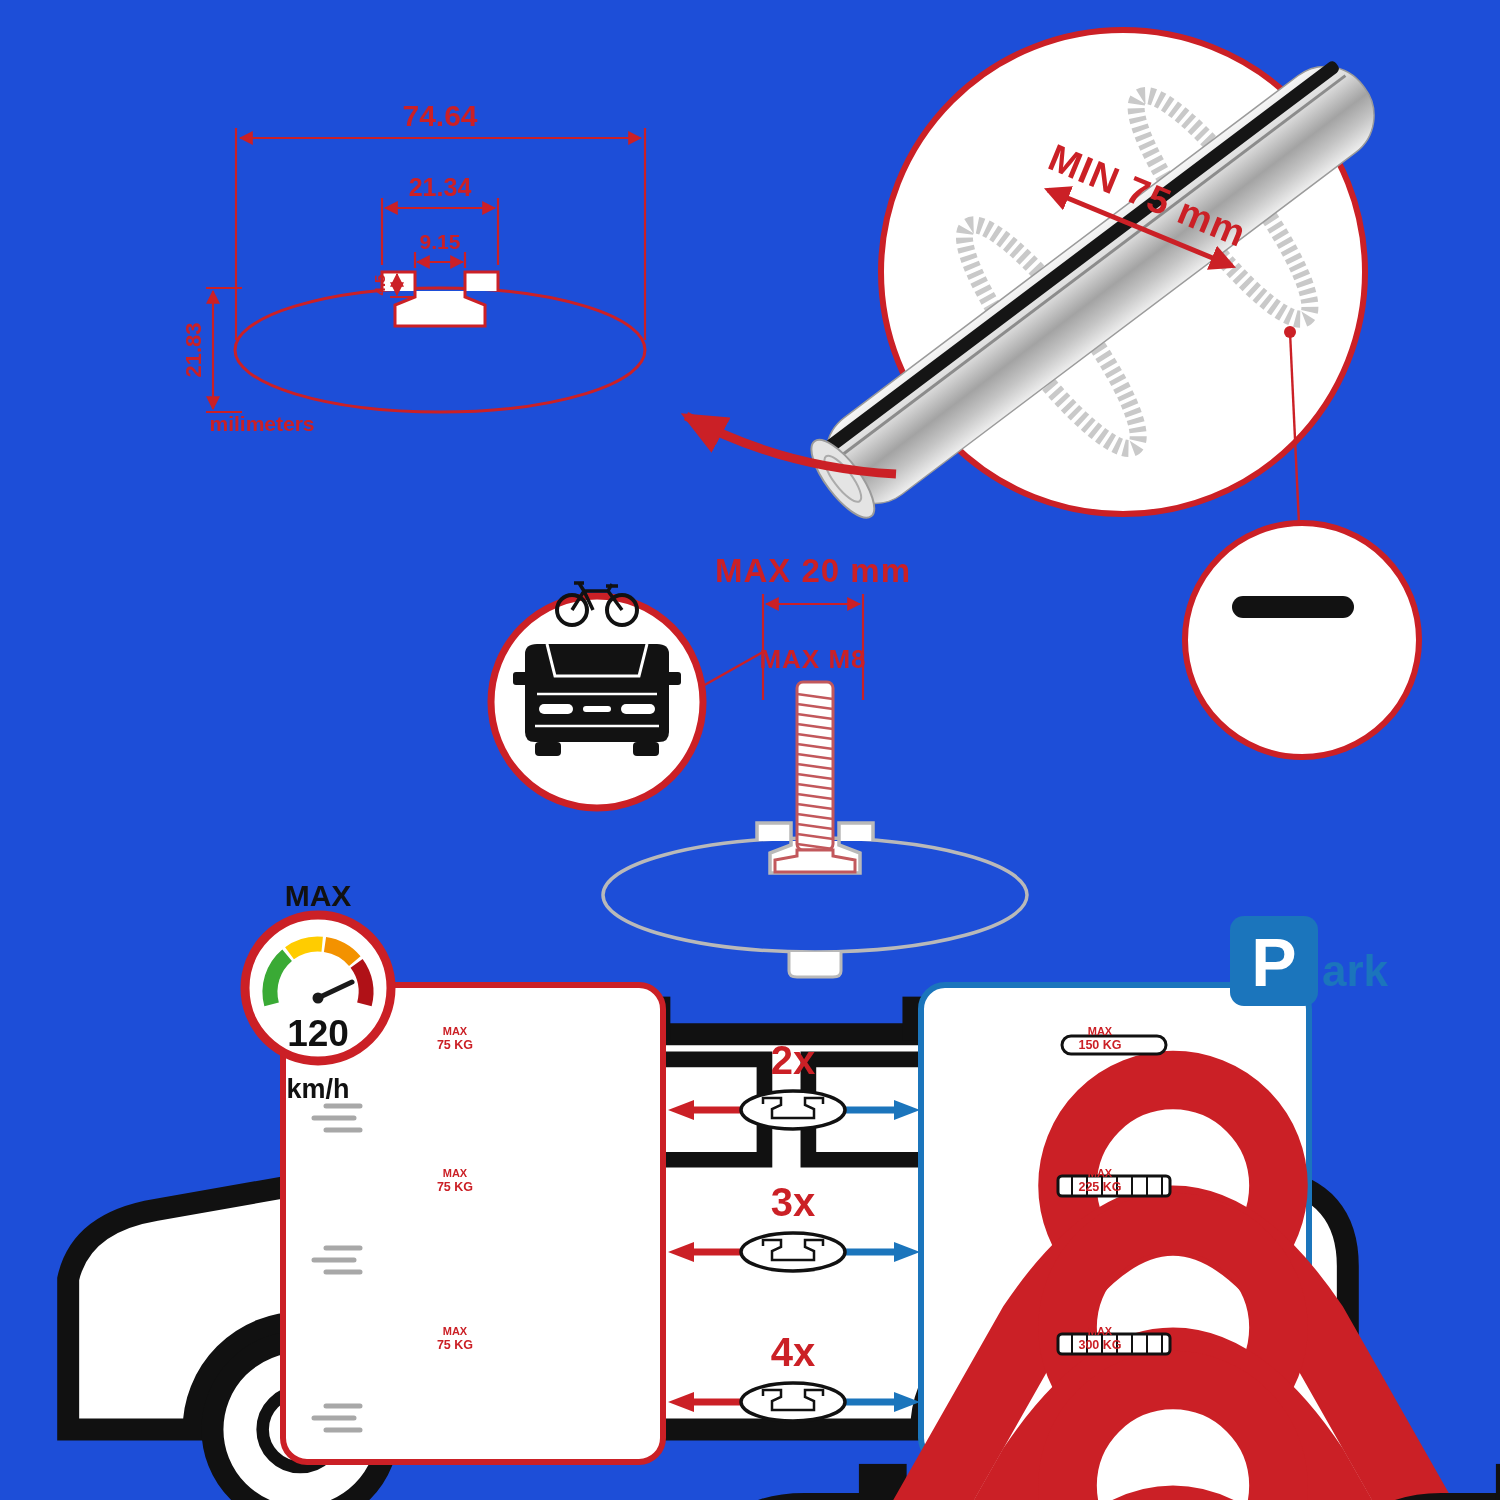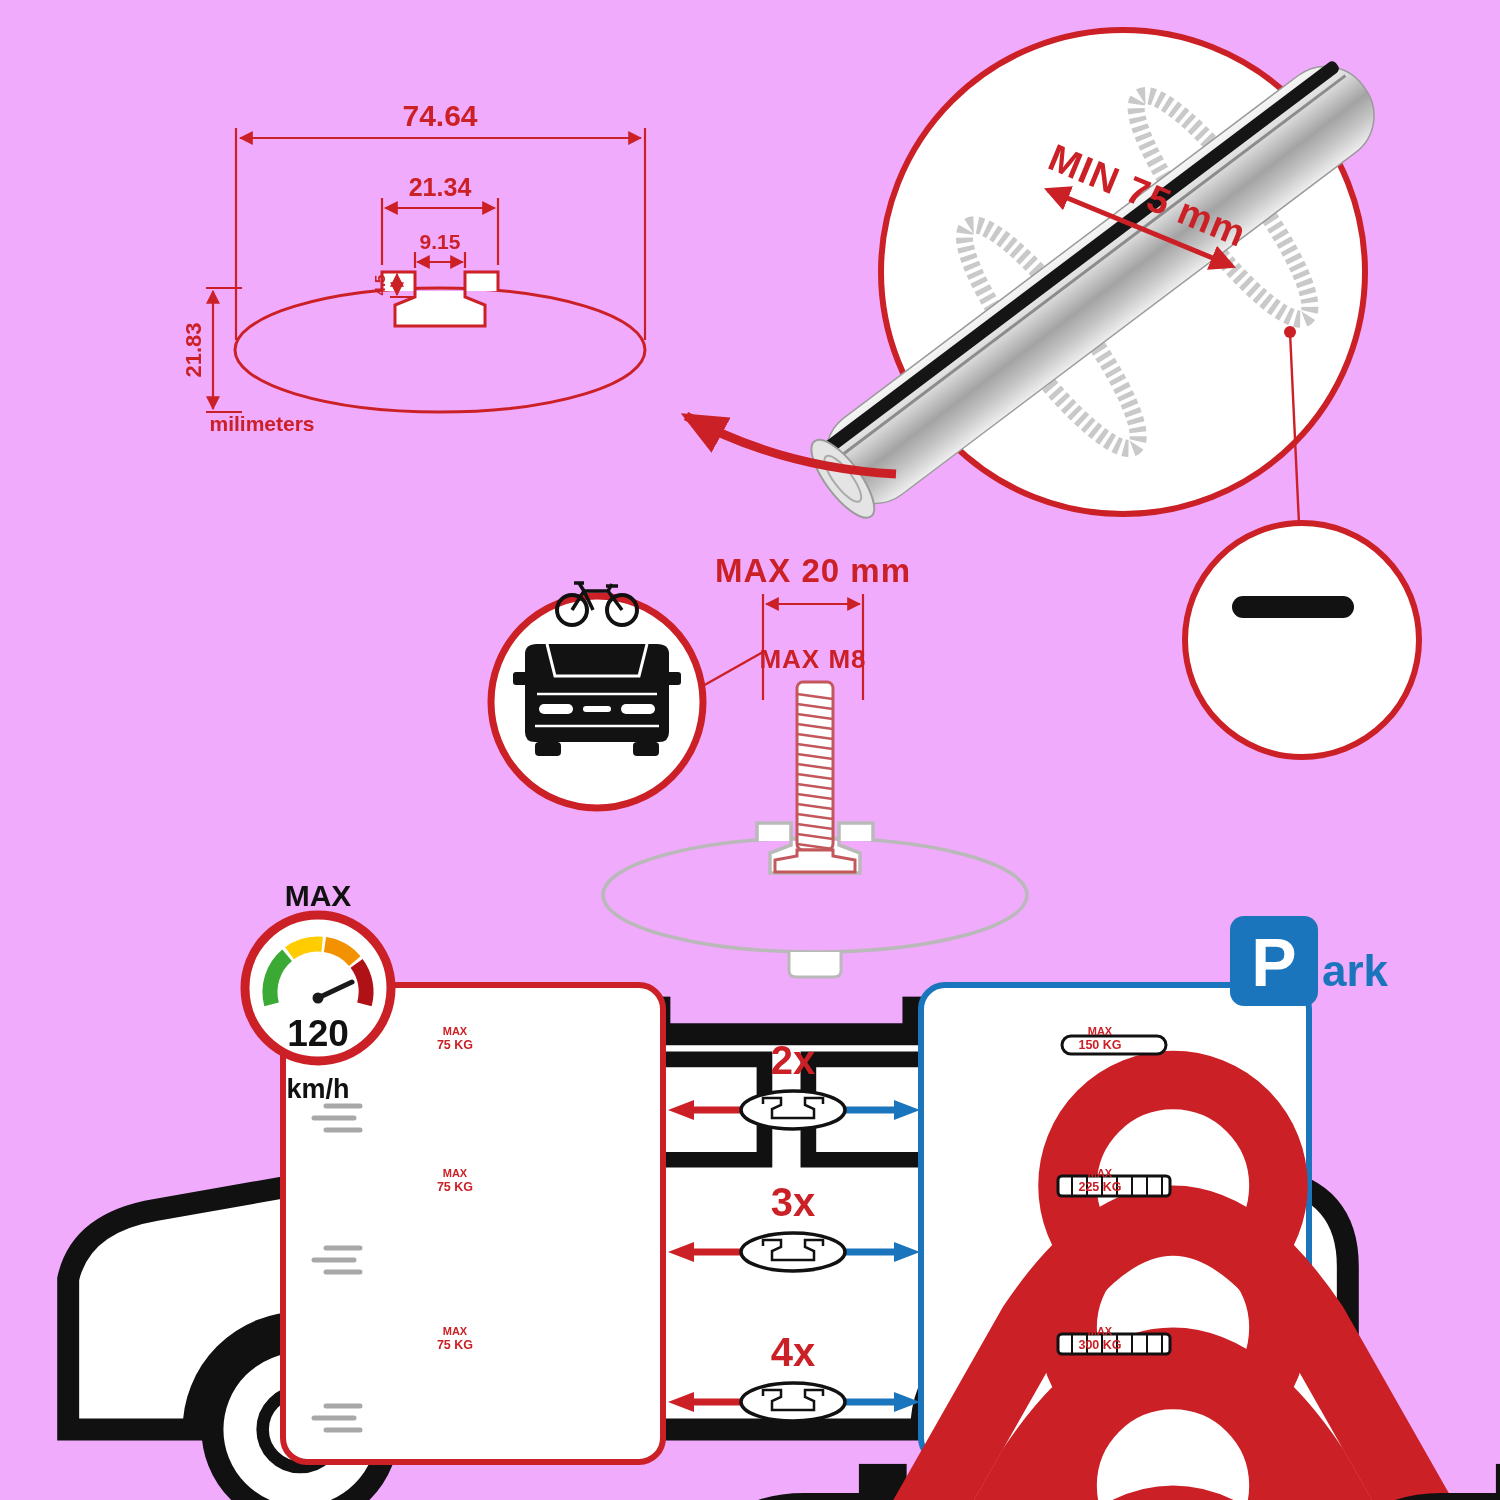--- a/index.html
+++ b/index.html
@@ -1,16 +1,16 @@
 <!DOCTYPE html>
 <html><head>
 <meta charset="utf-8">
 <style>
   html,body{margin:0;padding:0;background:#fff;}
-  .canvas{position:relative;width:1500px;height:1500px;background:#f0abfc;overflow:hidden;
+  .canvas{position:relative;width:1500px;height:1500px;background:#1d4ed8;overflow:hidden;
           font-family:"Liberation Sans",sans-serif;}
   svg text{font-family:"Liberation Sans",sans-serif;}
   .dimtxt{fill:#cb2026;font-weight:700;text-anchor:middle;}
   .redlbl{fill:#cb2026;font-weight:700;text-anchor:middle;letter-spacing:1px;}
   .blk{fill:#111;font-weight:700;text-anchor:middle;}
   .flag-t{font-size:11px;font-weight:700;fill:#cb2026;text-anchor:middle;}
   .flag-v{font-size:12.5px;font-weight:700;fill:#cb2026;text-anchor:middle;}
   .mult{font-size:40px;font-weight:700;fill:#cb2026;text-anchor:middle;}
 </style>
 </head>

